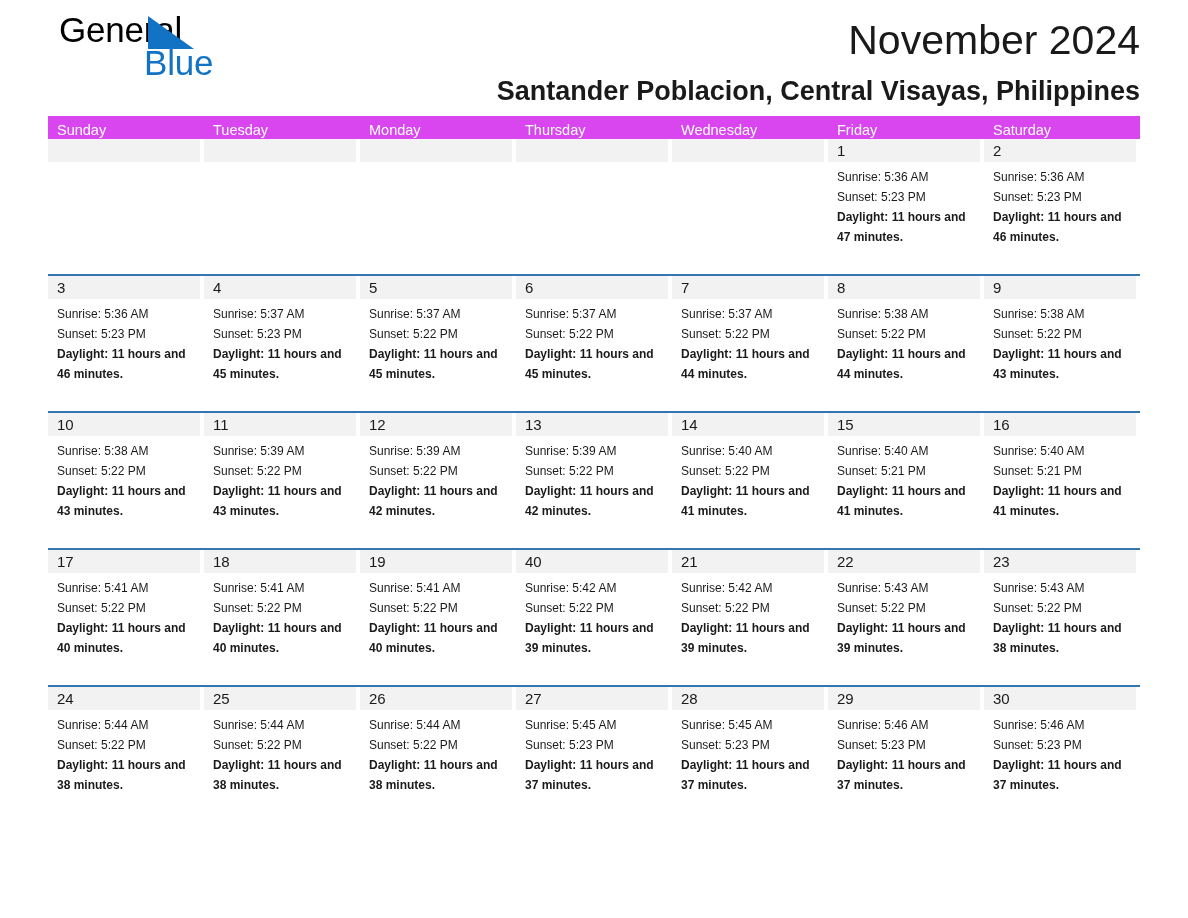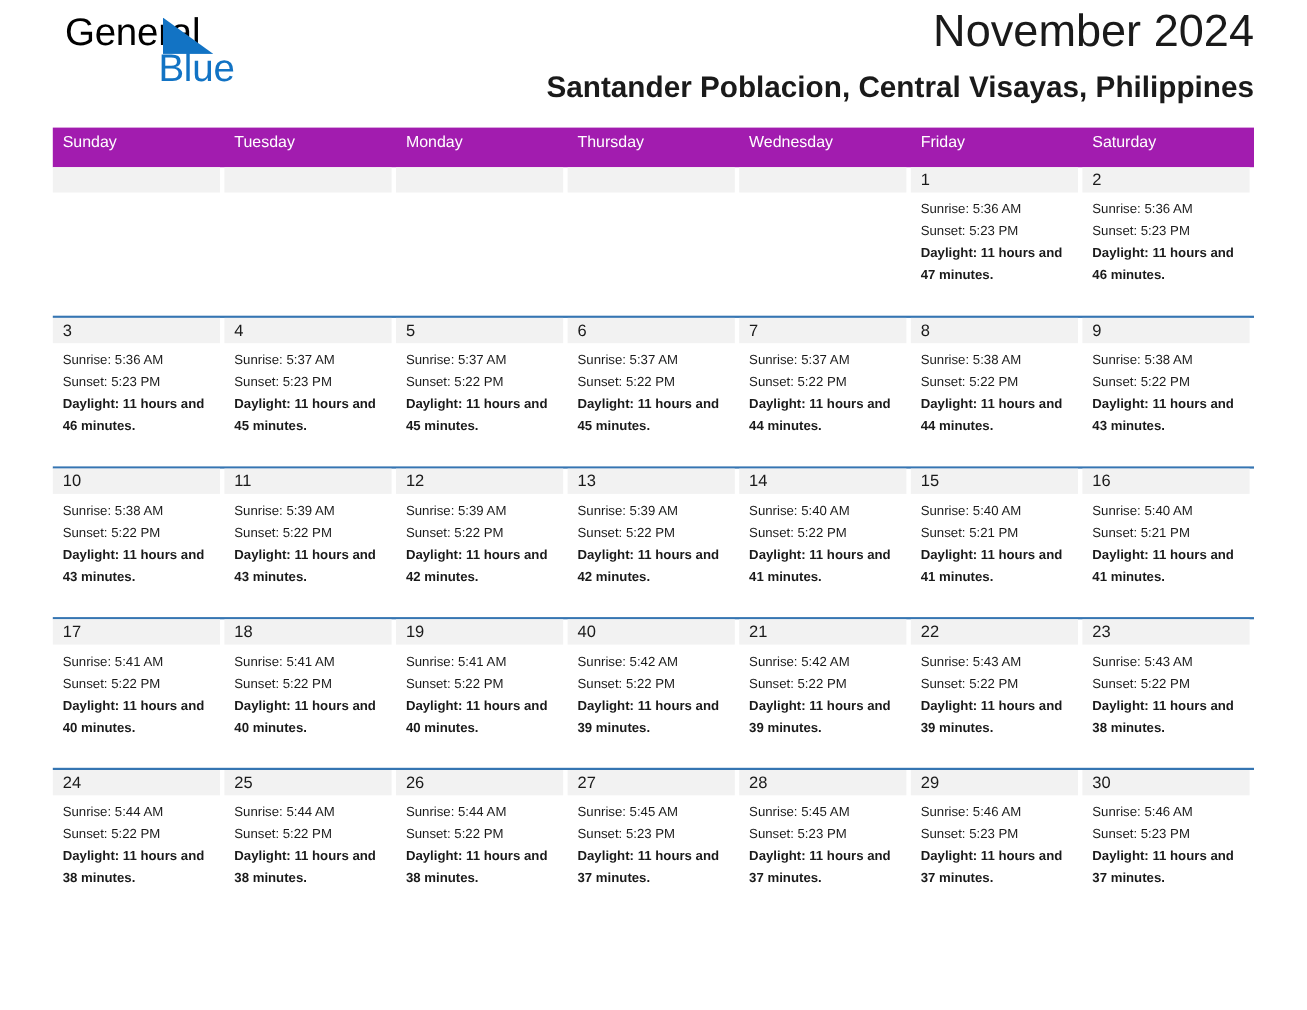--- a/index.html
+++ b/index.html
@@ -63,21 +63,21 @@
     top: 35px;
     font-size: 35px;
     line-height: 40px;
     color: #1273c4;
     letter-spacing: -0.2px;
     white-space: nowrap;
   }
 
   .titles {
     text-align: right;
-    padding-top: 2px;
+    padding-top: 14px;
   }
   .month-title {
     font-size: 41px;
     line-height: 52px;
     font-weight: normal;
     color: #1a1a1a;
     margin: 0;
     white-space: nowrap;
   }
   .location-title {
@@ -91,22 +91,22 @@
 
   
   .calendar {
     width: 1092px;
     margin-top: 8px;
   }
 
   .weekday-row {
     display: grid;
     grid-template-columns: repeat(7, 1fr);
-    background: #a21caf;
-    height: 36px;
+    background: #d946ef;
+    height: 23px;
   }
   .weekday {
     color: #ffffff;
     font-size: 14.5px;
     line-height: 28px;
     padding-left: 9px;
     white-space: nowrap;
   }
 
   .week-row {

